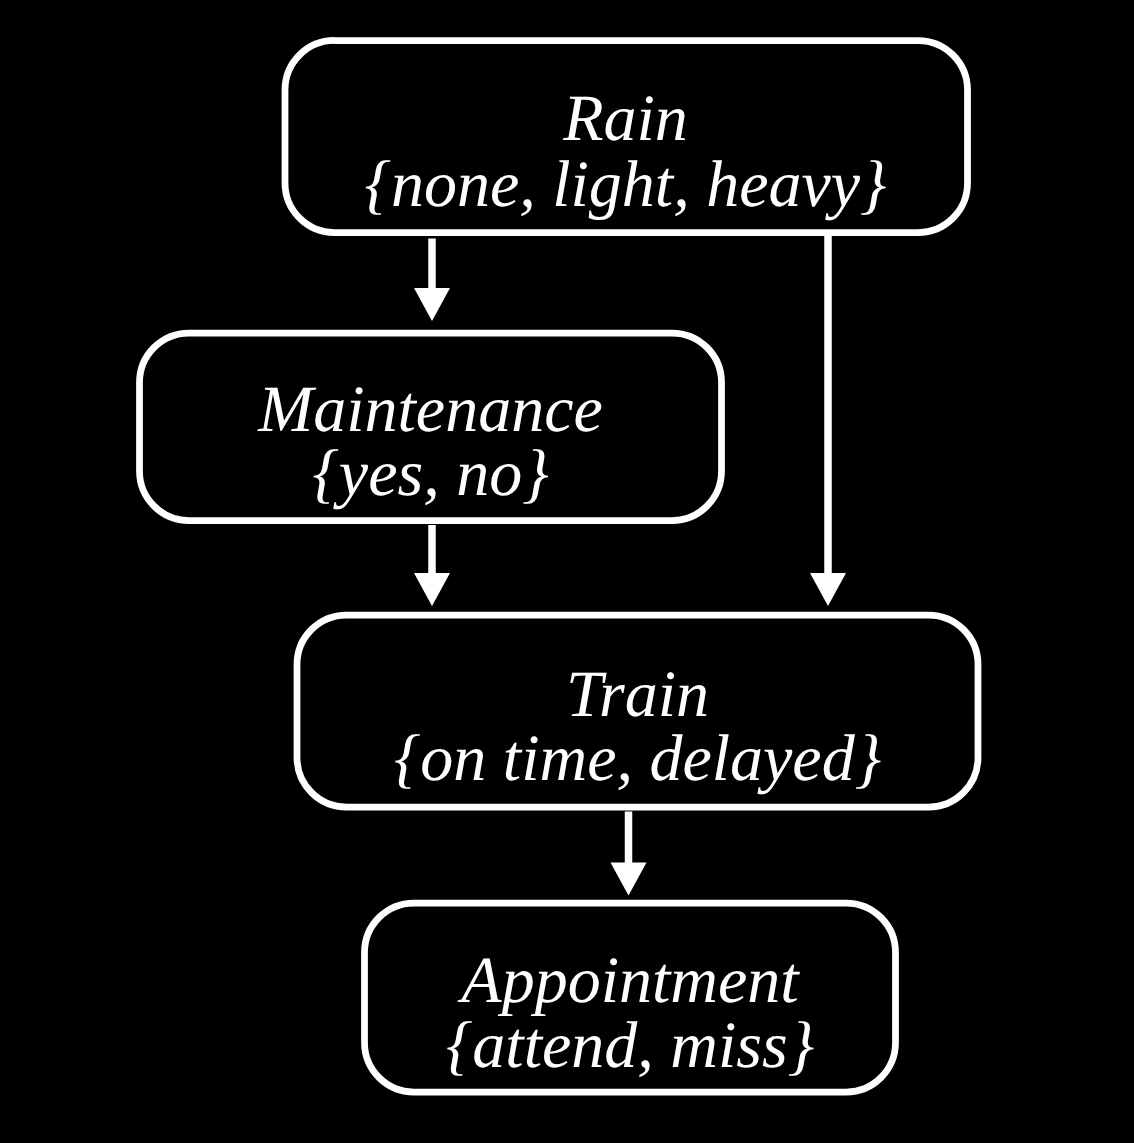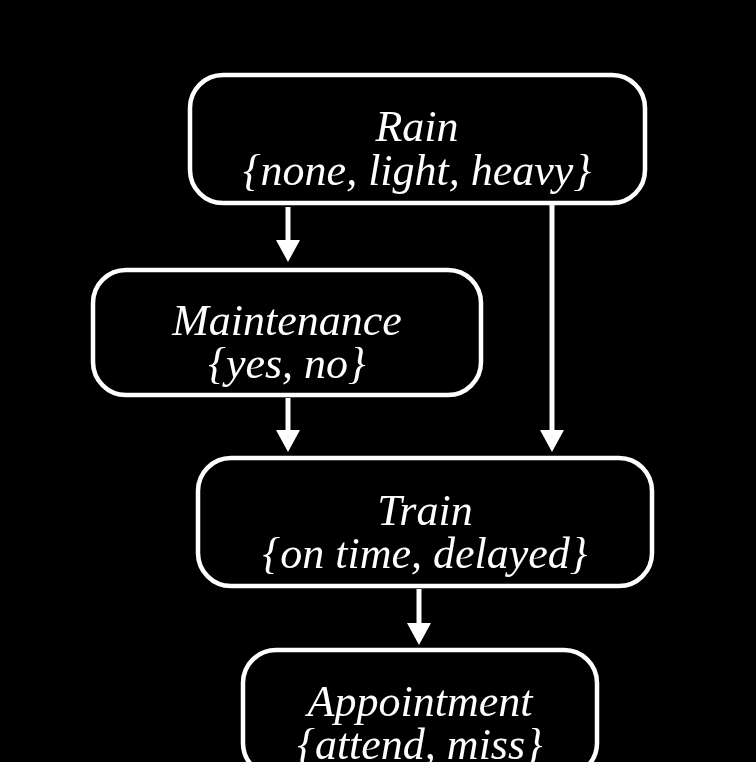--- a/index.html
+++ b/index.html
@@ -8,21 +8,20 @@
     width: 756px;
     height: 762px;
     background: #000000;
     overflow: hidden;
   }
   .stage {
     position: relative;
     width: 756px;
     height: 548px;
     background: #000000;
-    margin-top: 48px;
   }
   svg {
     display: block;
   }
   .node-box {
     fill: #000000;
     stroke: #ffffff;
     stroke-width: 4.5;
   }
   .node-label, .node-domain {

